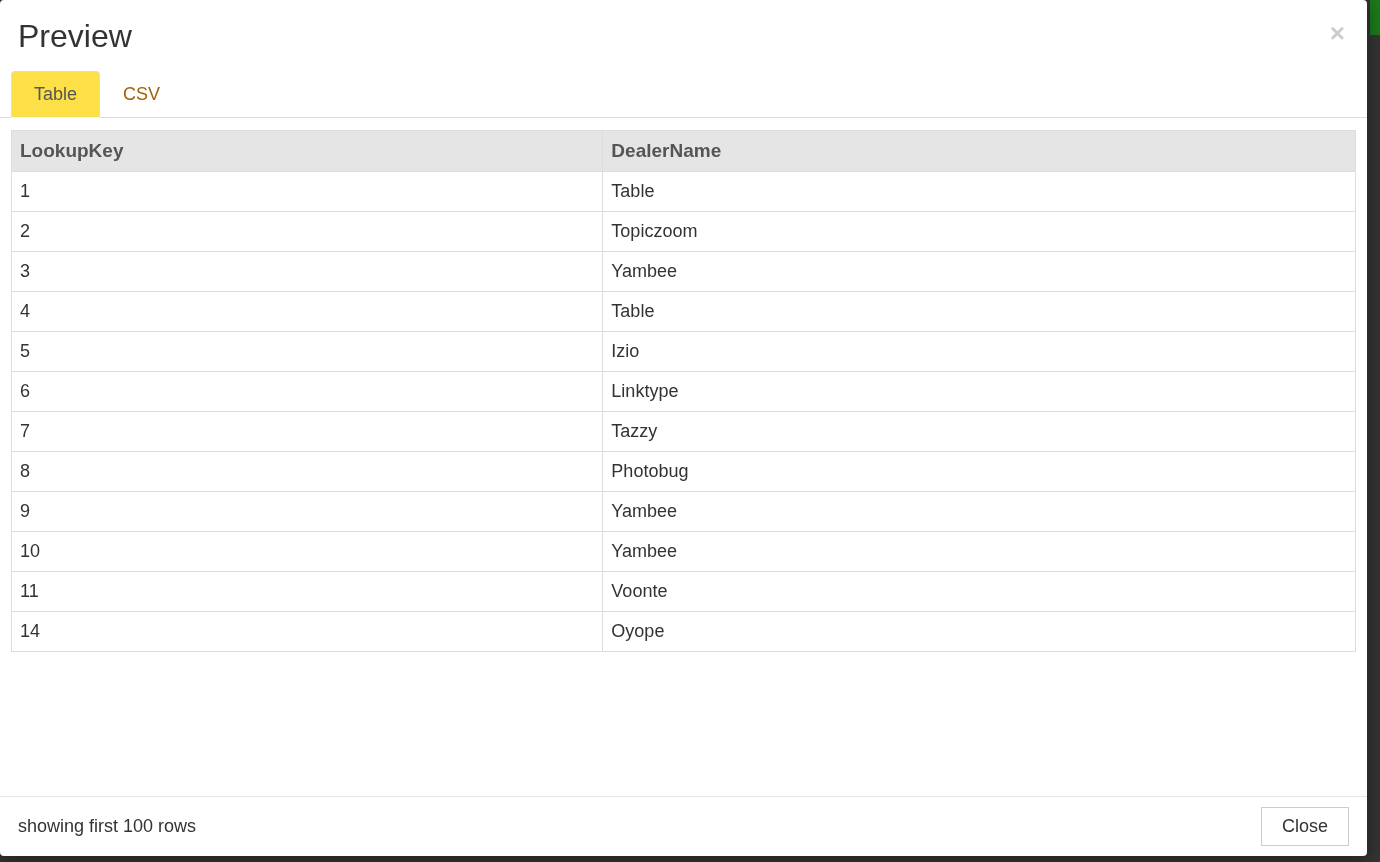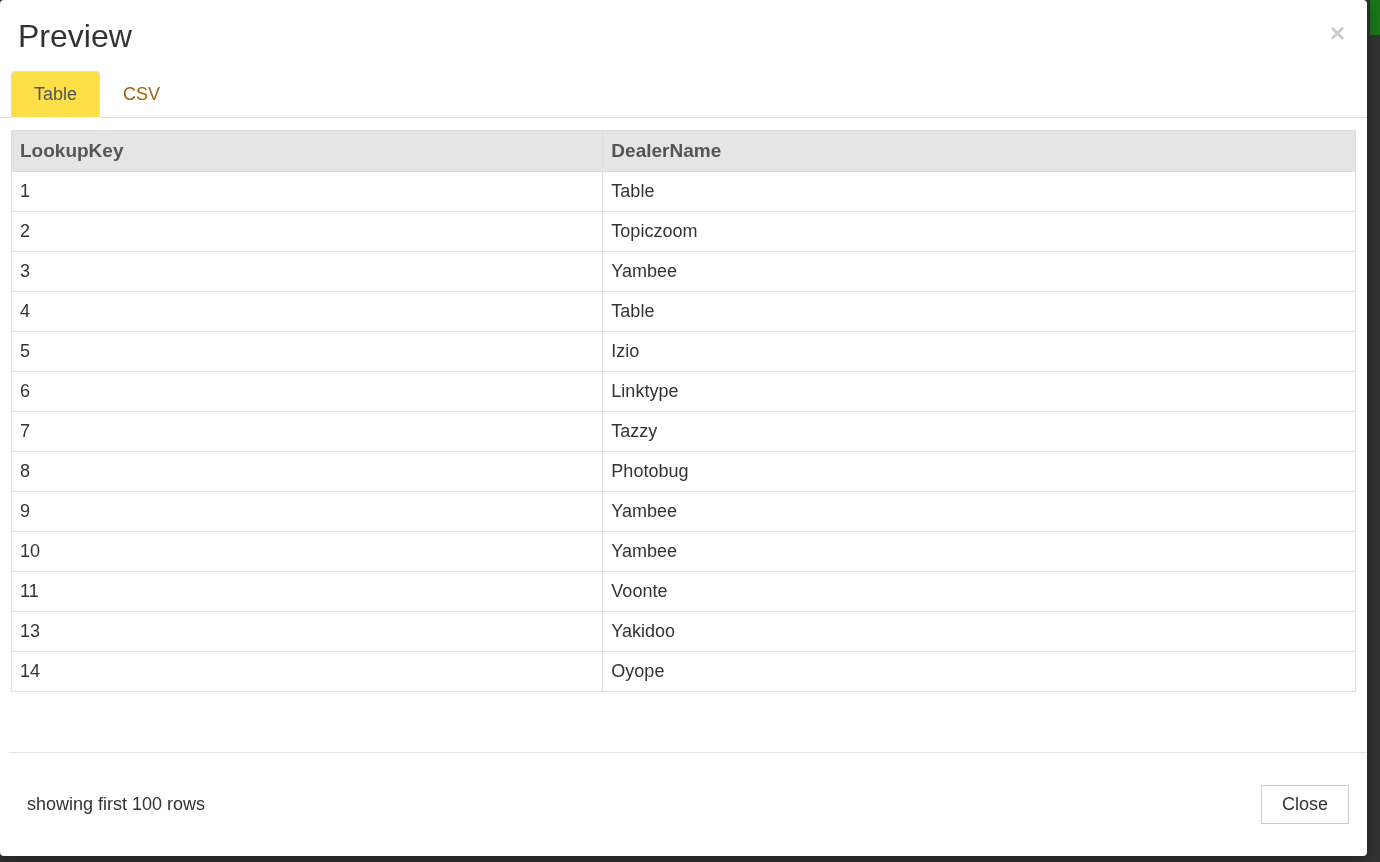--- a/index.html
+++ b/index.html
@@ -103,25 +103,24 @@
       color: #555;
       font-size: 19px;
     }
     td {
       color: #333;
     }
     .col-key { width: 44%; }
     .modal-footer {
       flex-shrink: 0;
       border-top: 1px solid #e5e5e5;
-      padding: 32px 18px;
+      padding: 10px 18px;
       display: flex;
       justify-content: space-between;
       align-items: center;
-      margin-left: 9px;
     }
     .footer-status {
       font-size: 18px;
       color: #333;
     }
     .btn-close {
       font-size: 18px;
       padding: 8px 20px;
       border: 1px solid #ccc;
       border-radius: 0;
@@ -192,24 +191,20 @@
           </tr>
           <tr>
             <td class="col-key">10</td>
             <td>Yambee</td>
           </tr>
           <tr>
             <td class="col-key">11</td>
             <td>Voonte</td>
           </tr>
           <tr>
-            <td class="col-key">13</td>
-            <td>Yakidoo</td>
-          </tr>
-          <tr>
             <td class="col-key">14</td>
             <td>Oyope</td>
           </tr>
         </tbody>
     </table>
   </div>
 
   <div class="modal-footer">
     <span class="footer-status">showing first 100 rows</span>
     <button class="btn-close">Close</button>

